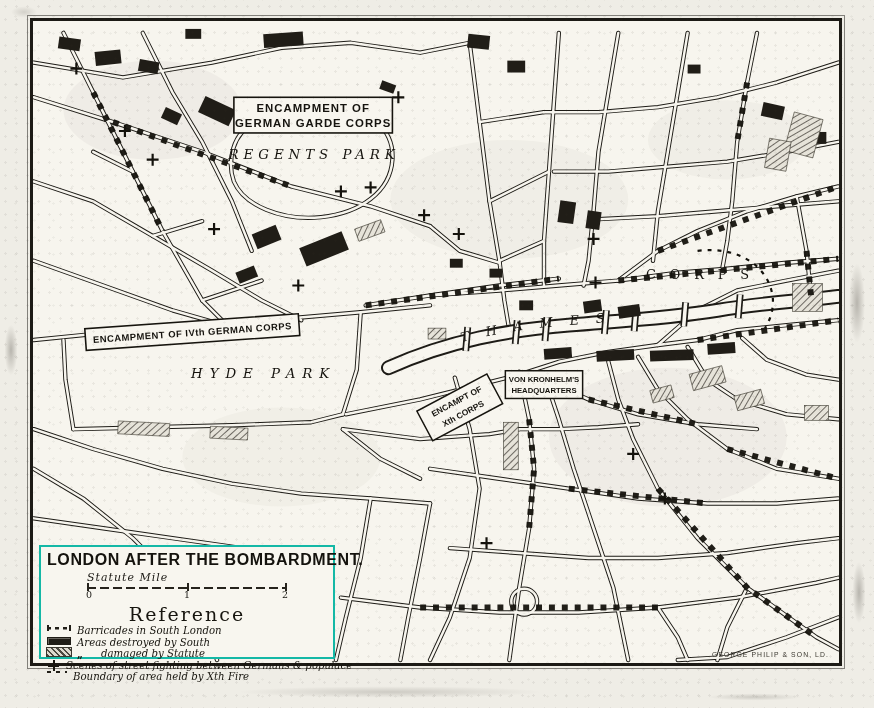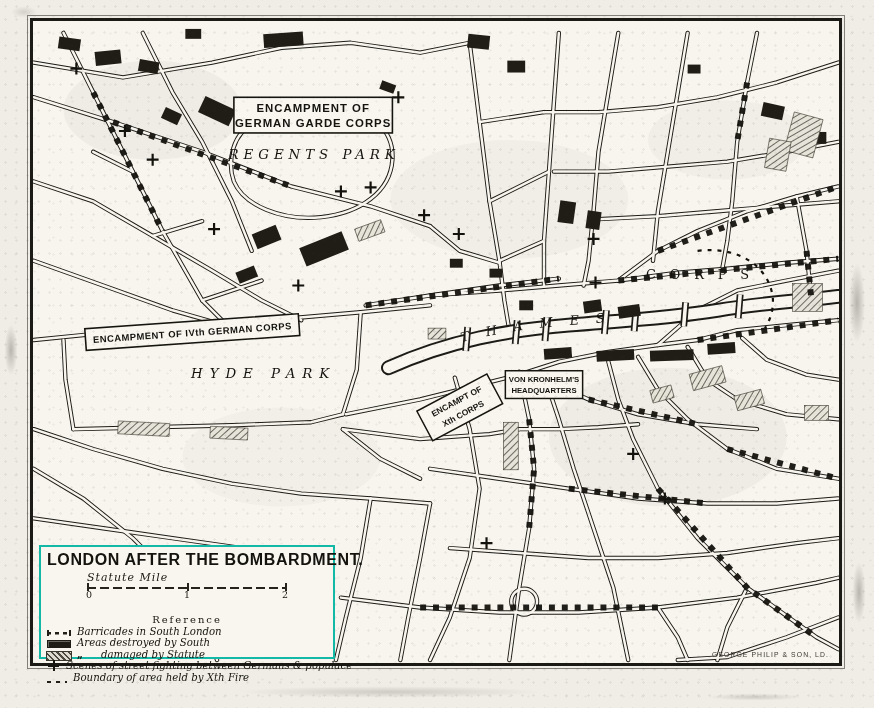--- a/index.html
+++ b/index.html
@@ -51,25 +51,25 @@
   .scale-bar i{position:absolute;top:-3px;width:2px;height:8px;background:#26231c;}
   .scale-bar i:nth-child(1){left:0;}
   .scale-bar i:nth-child(2){left:50%;}
   .scale-bar i:nth-child(3){right:0;}
   .scale-nums{position:relative;height:11px;font-size:9.5px;font-family:"DejaVu Serif",serif;}
   .scale-nums span{position:absolute;transform:translateX(-50%);}
   .scale-nums span:nth-child(1){left:1%;}
   .scale-nums span:nth-child(2){left:50%;}
   .scale-nums span:nth-child(3){left:99%;}
   .ref-heading{
-    text-align:center;font-family:"DejaVu Serif",serif;font-size:10px;
-    letter-spacing:2px;color:#17150f;margin-top:14px;
+    text-align:center;font-family:"DejaVu Serif",serif;font-size:19px;
+    letter-spacing:2px;color:#17150f;margin-top:3px;
   }
   .ref-row{
-    display:flex;align-items:flex-end;height:11.5px;
+    display:flex;align-items:flex-start;height:11.5px;
     font-family:"DejaVu Serif",serif;font-style:italic;font-size:10.2px;
     color:#17150f;white-space:nowrap;
   }
   .sym{flex:0 0 auto;margin-right:6px;position:relative;display:inline-block;}
   .sym-barricade{width:24px;height:7px;
     background:repeating-linear-gradient(90deg,#221f19 0 4px,transparent 4px 8px);
     background-size:100% 2.5px;background-position:0 2px;background-repeat:no-repeat;}
   .sym-barricade::before,.sym-barricade::after{content:"";position:absolute;top:0;width:2px;height:6px;background:#221f19;}
   .sym-barricade::before{left:0;}
   .sym-barricade::after{right:0;}

